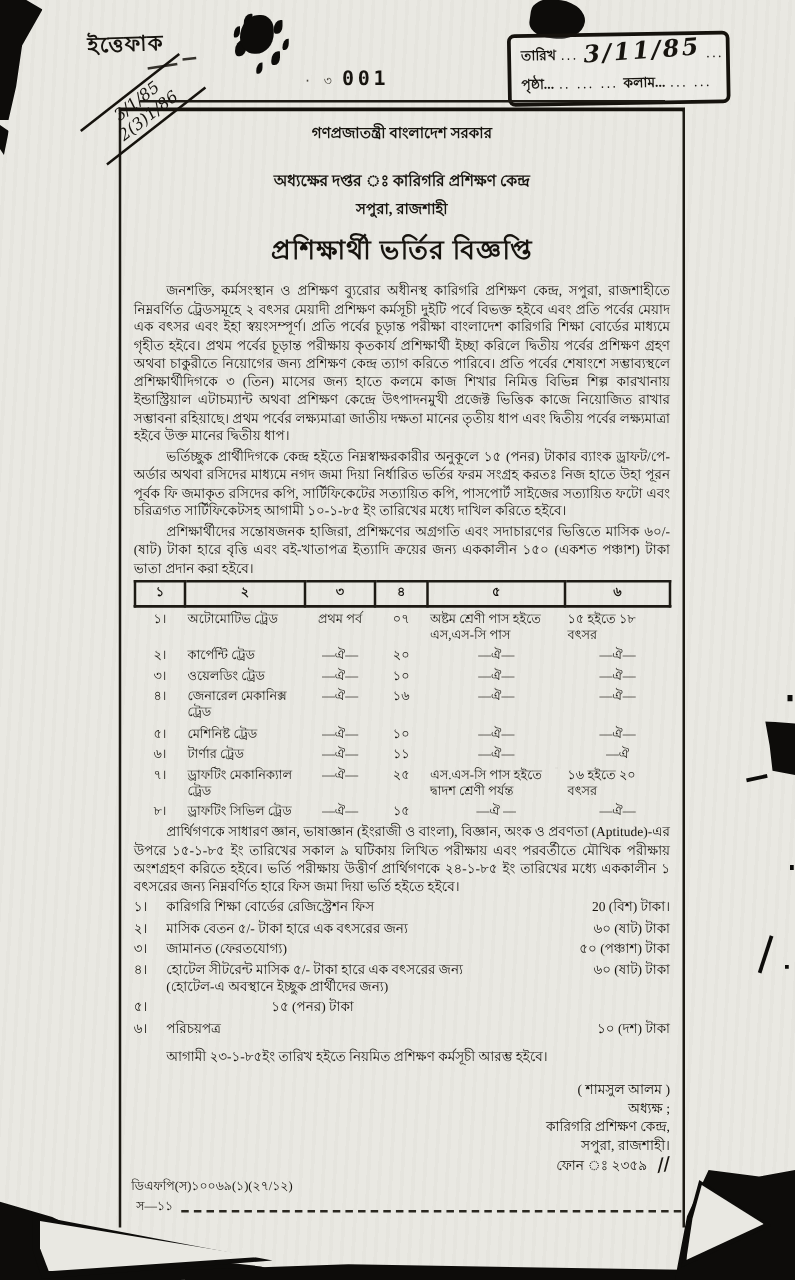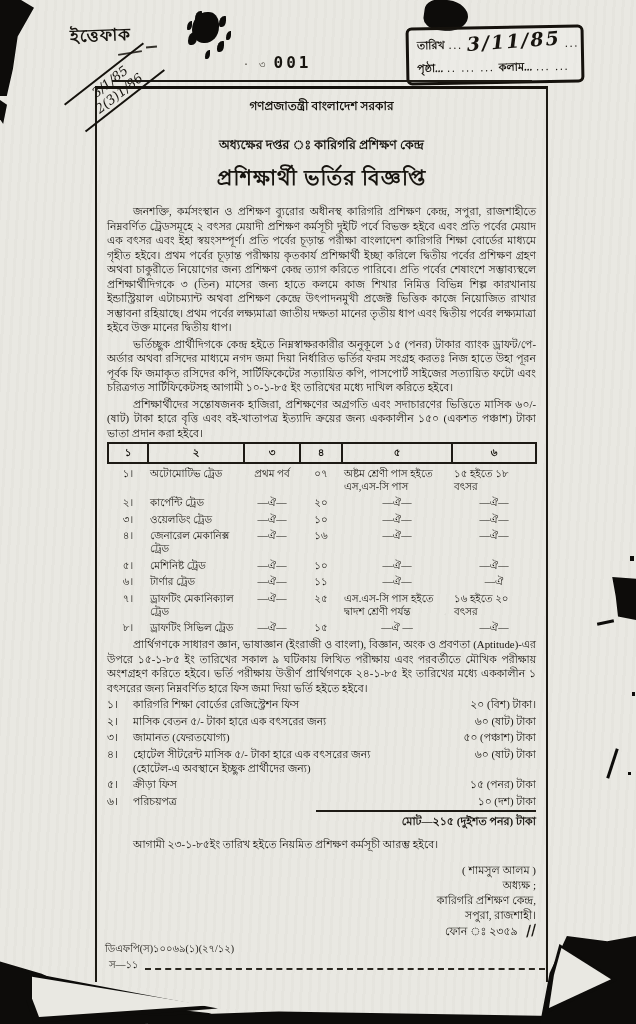--- a/index.html
+++ b/index.html
@@ -131,20 +131,21 @@
   <div class="hw-diag hw">
     <div>3/1/85</div>
     <div>2(3)1/86</div>
   </div>
 
   <div class="doc-topline"></div>
 
   <div class="doc">
     <div class="center gov">গণপ্রজাতন্ত্রী বাংলাদেশ সরকার</div>
     <div class="center office">অধ্যক্ষের দপ্তর ঃ কারিগরি প্রশিক্ষণ কেন্দ্র</div>
+    <div class="center loc">সপুরা, রাজশাহী</div>
     <div class="center big-title">প্রশিক্ষার্থী ভর্তির বিজ্ঞপ্তি</div>
 
     <p class="para">জনশক্তি, কর্মসংস্থান ও প্রশিক্ষণ ব্যুরোর অধীনস্থ কারিগরি প্রশিক্ষণ কেন্দ্র, সপুরা, রাজশাহীতে নিম্নবর্ণিত ট্রেডসমূহে ২ বৎসর মেয়াদী প্রশিক্ষণ কর্মসূচী দুইটি পর্বে বিভক্ত হইবে এবং প্রতি পর্বের মেয়াদ এক বৎসর এবং ইহা স্বয়ংসম্পূর্ণ। প্রতি পর্বের চূড়ান্ত পরীক্ষা বাংলাদেশ কারিগরি শিক্ষা বোর্ডের মাধ্যমে গৃহীত হইবে। প্রথম পর্বের চূড়ান্ত পরীক্ষায় কৃতকার্য প্রশিক্ষার্থী ইচ্ছা করিলে দ্বিতীয় পর্বের প্রশিক্ষণ গ্রহণ অথবা চাকুরীতে নিয়োগের জন্য প্রশিক্ষণ কেন্দ্র ত্যাগ করিতে পারিবে। প্রতি পর্বের শেষাংশে সম্ভাব্যস্থলে প্রশিক্ষার্থীদিগকে ৩ (তিন) মাসের জন্য হাতে কলমে কাজ শিখার নিমিত্ত বিভিন্ন শিল্প কারখানায় ইন্ডাস্ট্রিয়াল এটাচম্যান্ট অথবা প্রশিক্ষণ কেন্দ্রে উৎপাদনমুখী প্রজেক্ট ভিত্তিক কাজে নিয়োজিত রাখার সম্ভাবনা রহিয়াছে। প্রথম পর্বের লক্ষ্যমাত্রা জাতীয় দক্ষতা মানের তৃতীয় ধাপ এবং দ্বিতীয় পর্বের লক্ষ্যমাত্রা হইবে উক্ত মানের দ্বিতীয় ধাপ।</p>
     <p class="para">ভর্তিচ্ছুক প্রার্থীদিগকে কেন্দ্র হইতে নিম্নস্বাক্ষরকারীর অনুকূলে ১৫ (পনর) টাকার ব্যাংক ড্রাফট/পে-অর্ডার অথবা রসিদের মাধ্যমে নগদ জমা দিয়া নির্ধারিত ভর্তির ফরম সংগ্রহ করতঃ নিজ হাতে উহা পূরন পূর্বক ফি জমাকৃত রসিদের কপি, সার্টিফিকেটের সত্যায়িত কপি, পাসপোর্ট সাইজের সত্যায়িত ফটো এবং চরিত্রগত সার্টিফিকেটসহ আগামী ১০-১-৮৫ ইং তারিখের মধ্যে দাখিল করিতে হইবে।</p>
     <p class="para">প্রশিক্ষার্থীদের সন্তোষজনক হাজিরা, প্রশিক্ষণের অগ্রগতি এবং সদাচারণের ভিত্তিতে মাসিক ৬০/- (ষাট) টাকা হারে বৃত্তি এবং বই-খাতাপত্র ইত্যাদি ক্রয়ের জন্য এককালীন ১৫০ (একশত পঞ্চাশ) টাকা ভাতা প্রদান করা হইবে।</p>
 
     <table class="trades">
       <colgroup>
         <col style="width:40px">
           <col style="width:96px">
@@ -230,48 +231,46 @@
         </tr>
       </tbody>
     </table>
 
     <p class="para">প্রার্থিগণকে সাধারণ জ্ঞান, ভাষাজ্ঞান (ইংরাজী ও বাংলা), বিজ্ঞান, অংক ও প্রবণতা (Aptitude)-এর উপরে ১৫-১-৮৫ ইং তারিখের সকাল ৯ ঘটিকায় লিখিত পরীক্ষায় এবং পরবর্তীতে মৌখিক পরীক্ষায় অংশগ্রহণ করিতে হইবে। ভর্তি পরীক্ষায় উত্তীর্ণ প্রার্থিগণকে ২৪-১-৮৫ ইং তারিখের মধ্যে এককালীন ১ বৎসরের জন্য নিম্নবর্ণিত হারে ফিস জমা দিয়া ভর্তি হইতে হইবে।</p>
 
     <div class="fees">
       <div class="fee-row">
         <span class="fee-no">১।</span>
         <span class="fee-label">কারিগরি শিক্ষা বোর্ডের রেজিস্ট্রেশন ফিস</span>
-        <span class="fee-amt">২০ (বিশ) টাকা।</span>
+        <span class="fee-amt">20 (বিশ) টাকা।</span>
       </div>
       <div class="fee-row">
         <span class="fee-no">২।</span>
         <span class="fee-label">মাসিক বেতন ৫/- টাকা হারে এক বৎসরের জন্য</span>
         <span class="fee-amt">৬০ (ষাট) টাকা</span>
       </div>
       <div class="fee-row">
         <span class="fee-no">৩।</span>
         <span class="fee-label">জামানত (ফেরতযোগ্য)</span>
         <span class="fee-amt">৫০ (পঞ্চাশ) টাকা</span>
       </div>
       <div class="fee-row">
         <span class="fee-no">৪।</span>
         <span class="fee-label">হোটেল সীটরেন্ট মাসিক ৫/- টাকা হারে এক বৎসরের জন্য (হোটেল-এ অবস্থানে ইচ্ছুক প্রার্থীদের জন্য)</span>
         <span class="fee-amt">৬০ (ষাট) টাকা</span>
       </div>
       <div class="fee-row">
         <span class="fee-no">৫।</span>
-        <span class="fee-label">ক্রীড়া ফিস</span>
         <span class="fee-amt">১৫ (পনর) টাকা</span>
       </div>
       <div class="fee-row">
         <span class="fee-no">৬।</span>
         <span class="fee-label">পরিচয়পত্র</span>
         <span class="fee-amt">১০ (দশ) টাকা</span>
       </div>
-      <div class="fee-total">মোট—২১৫ (দুইশত পনর) টাকা</div>
     </div>
 
     <div class="closing">আগামী ২৩-১-৮৫ইং তারিখ হইতে নিয়মিত প্রশিক্ষণ কর্মসূচী আরম্ভ হইবে।</div>
 
     <div class="sig">
       <div>( শামসুল আলম )</div>
       <div>অধ্যক্ষ ;</div>
       <div>কারিগরি প্রশিক্ষণ কেন্দ্র,</div>
       <div>সপুরা, রাজশাহী।</div>
       <div>

